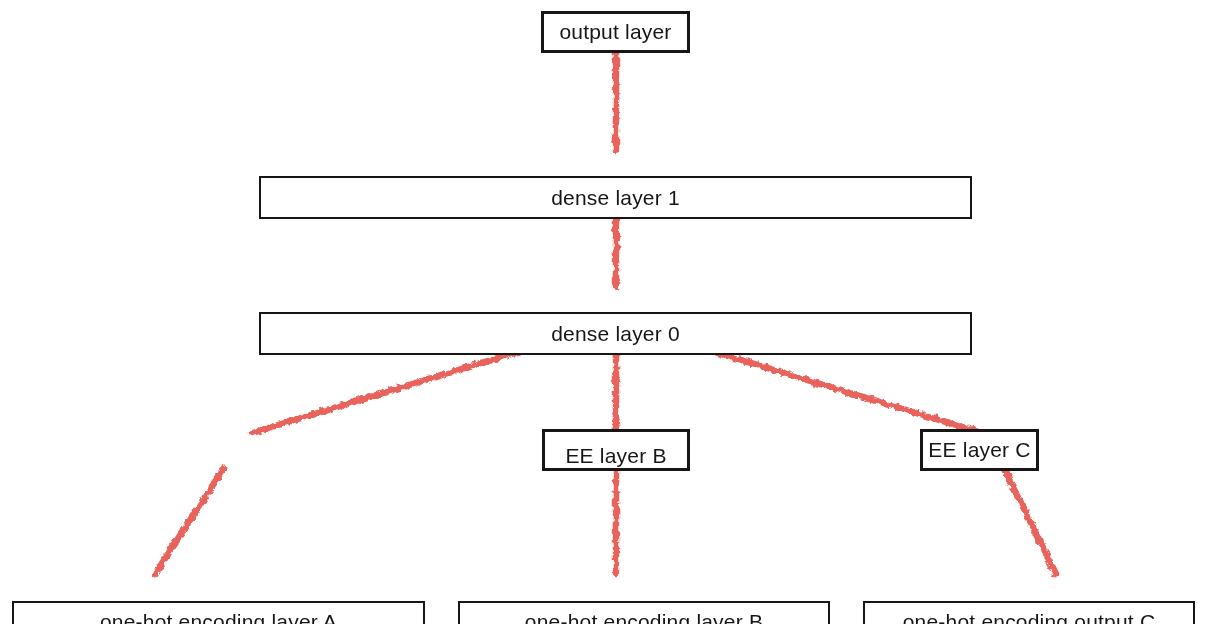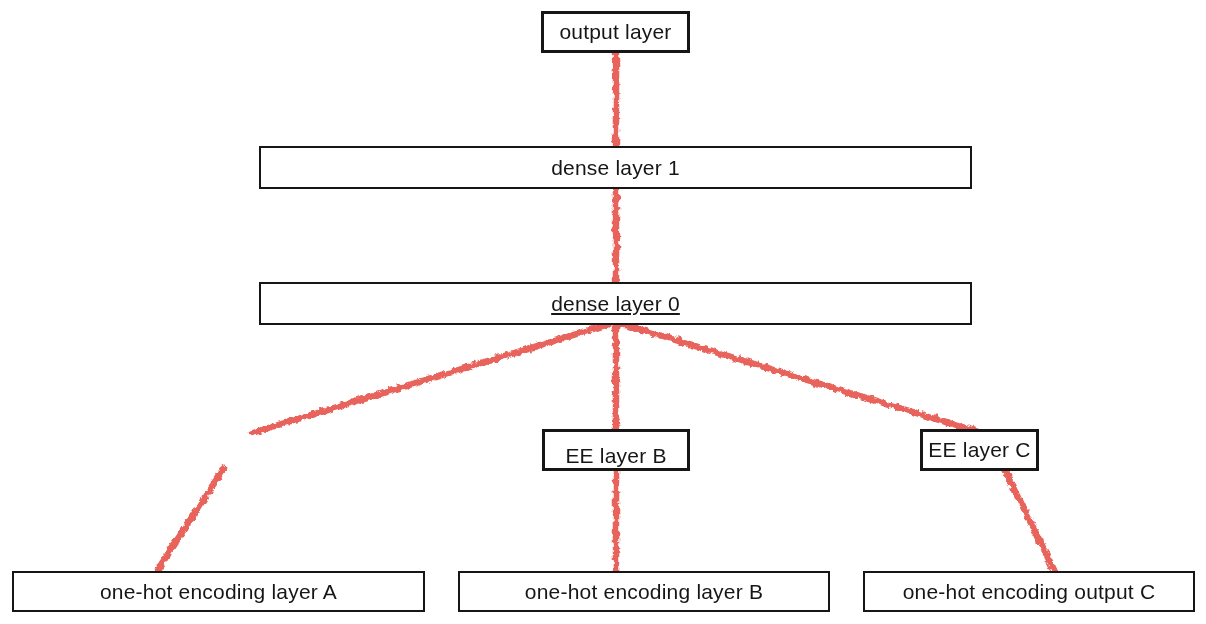--- a/index.html
+++ b/index.html
@@ -30,26 +30,26 @@
     background: #ffffff;
     border: 3px solid #161616;
     color: #161616;
     font-size: 21px;
     display: flex;
     align-items: center;
     justify-content: center;
     white-space: nowrap;
     letter-spacing: 0.2px;
   }
-  .node.wide { border-width: 2.5px; }
+  .node.wide { border-width: 2.5px; margin-top: 30px; }
 
   
   .node-output  { left: 541px; top:  11px; width: 149px; height: 42px; }
   .node-dense1  { left: 259px; top: 146px; width: 713px; height: 43px; }
-  .node-dense0  { left: 259px; top: 282px; width: 713px; height: 43px; text-decoration: underline; }
+  .node-dense0  { left: 259px; top: 282px; width: 713px; height: 43px; }
   .node-ee-a    { left: 165px; top: 429px; width: 147px; height: 42px; }
   .node-ee-b    { left: 542px; top: 429px; width: 148px; height: 42px; align-items: flex-end; }
   .node-ee-c    { left: 920px; top: 429px; width: 119px; height: 42px; }
   .node-oh-a    { left:  12px; top: 571px; width: 413px; height: 41px; }
   .node-oh-b    { left: 458px; top: 571px; width: 372px; height: 41px; }
   .node-oh-c    { left: 863px; top: 571px; width: 332px; height: 41px; }
 </style>
 </head>
 <body>
 

